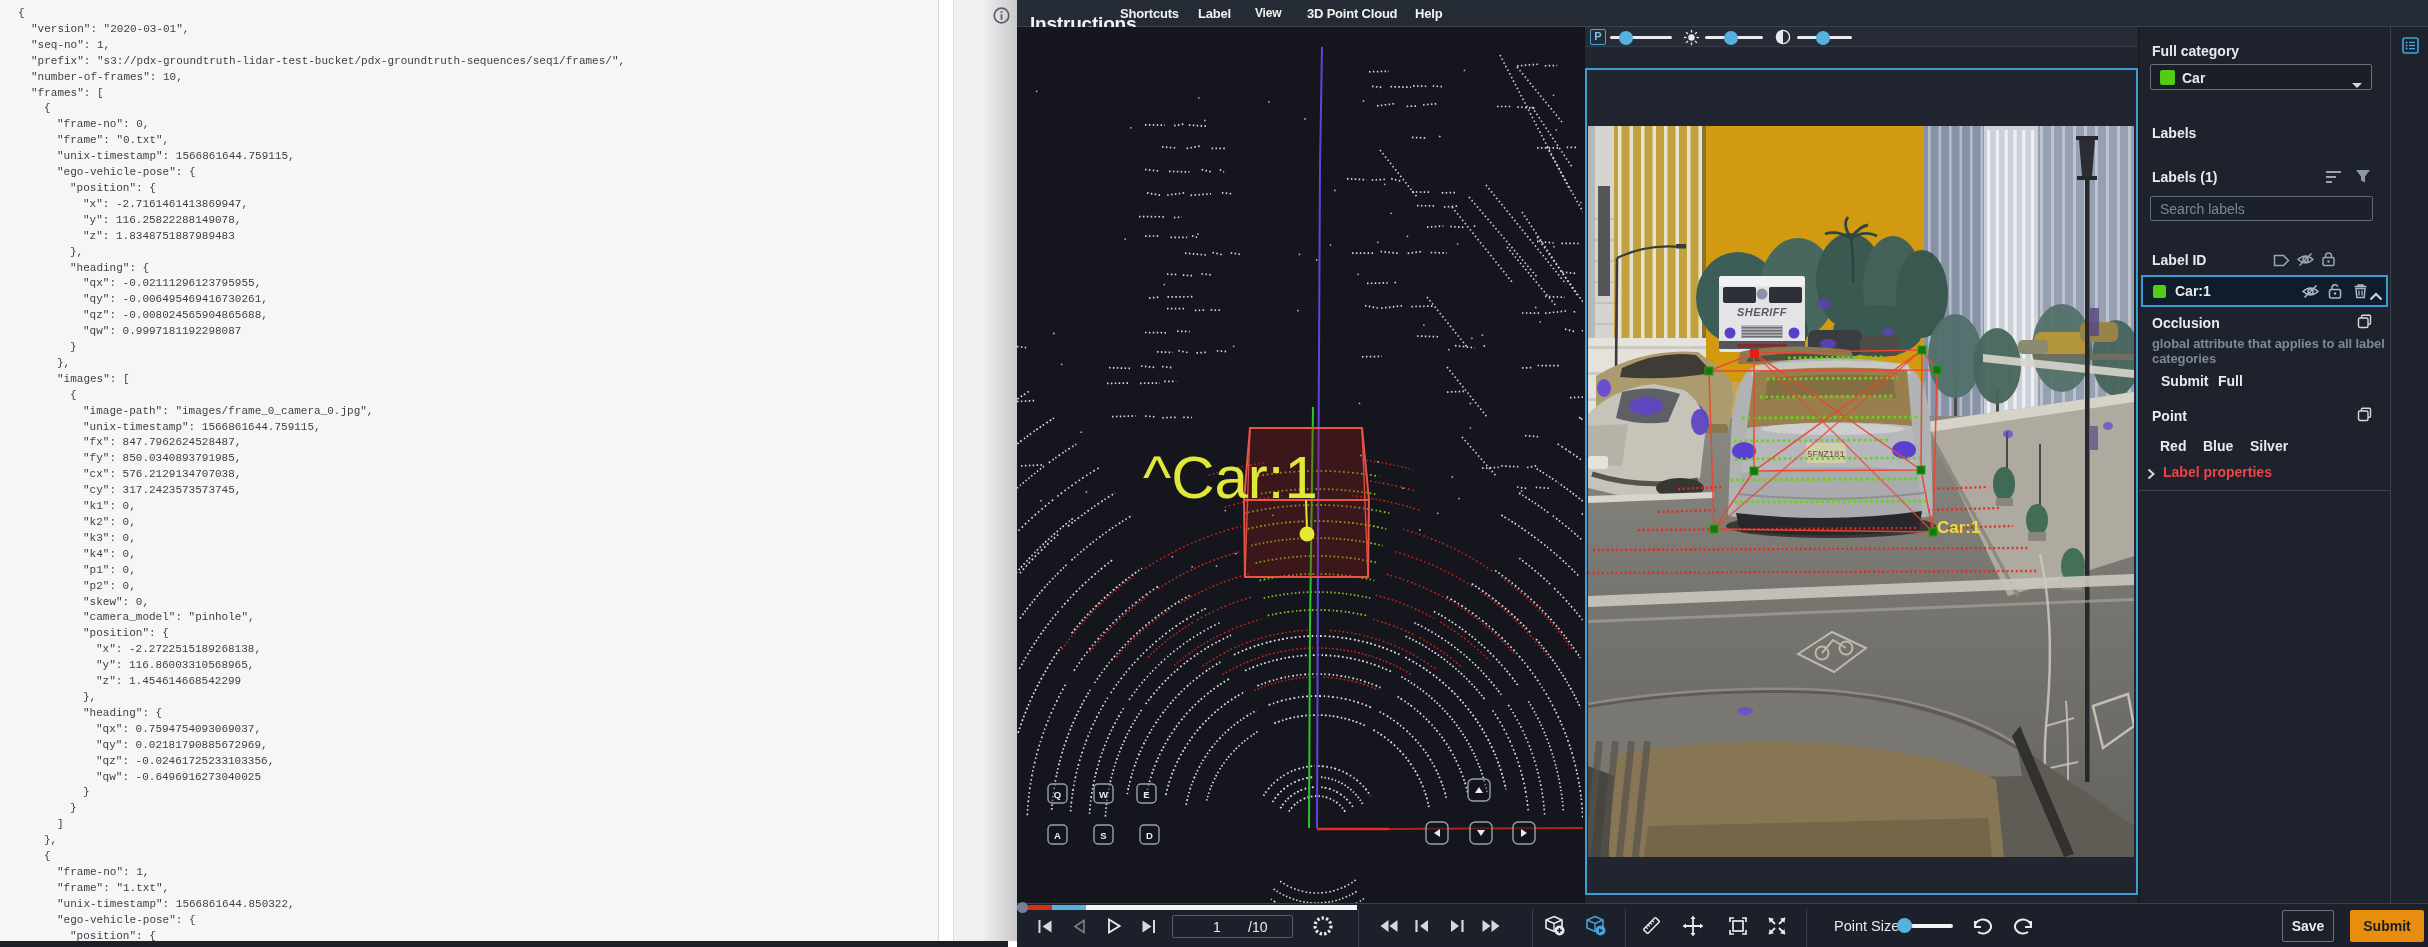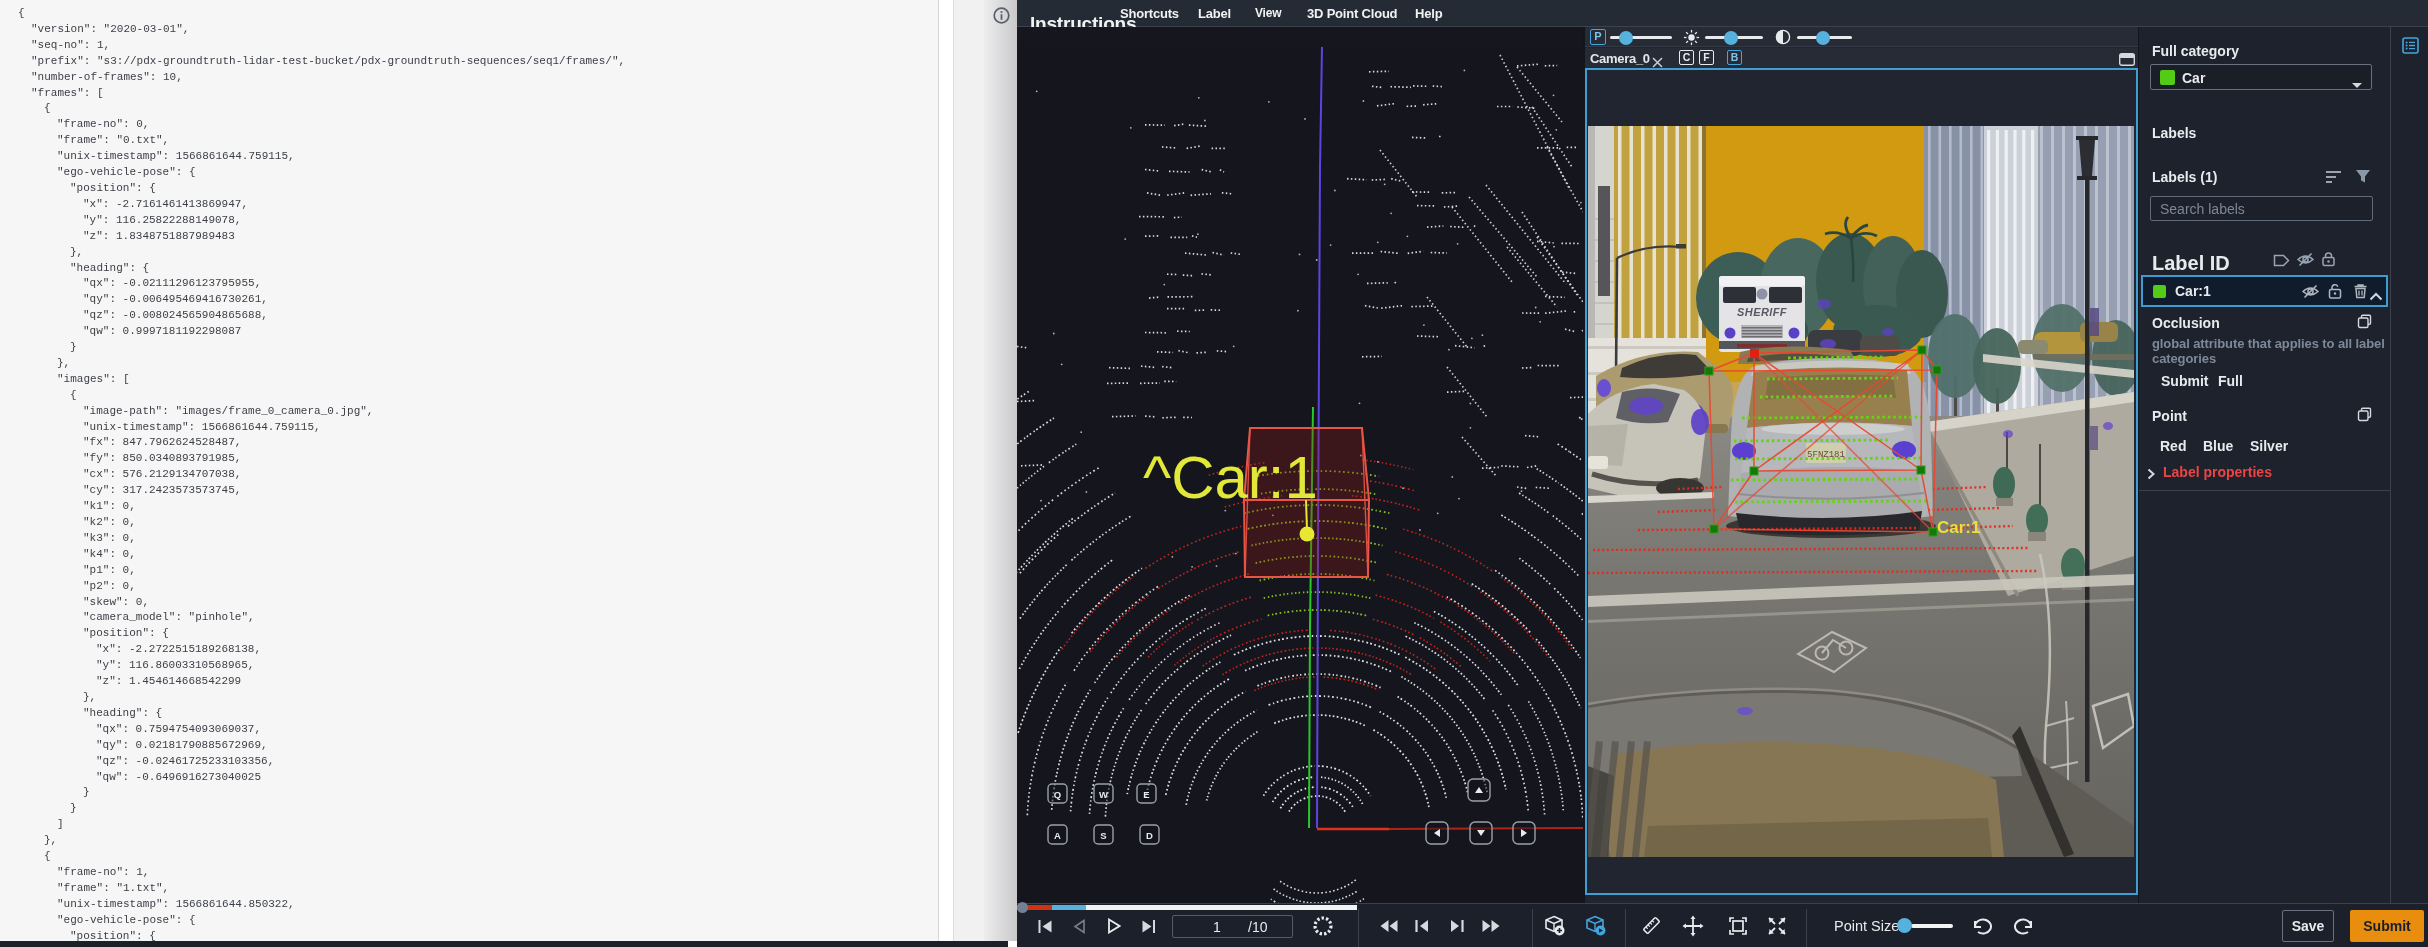--- a/index.html
+++ b/index.html
@@ -459,33 +459,20 @@
           </svg></div>
 <div class="abs" style="left:120px;top:9px;width:58px;height:2.6px;background:#e8eaed;border-radius:2px"></div>
         <div class="abs" style="left:139px;top:3.5px;width:14px;height:14px;border-radius:50%;background:#56b2dc"></div>
 <div class="abs" style="left:190px;top:2px"><svg width="16" height="16" viewBox="0 0 16 16">
             <circle cx="8" cy="8" r="6.6" fill="none" stroke="#e8eaed" stroke-width="1.4"></circle>
             <path d="M8 1.4 A6.6 6.6 0 0 0 8 14.6 Z" fill="#e8eaed"></path>
           </svg></div>
 <div class="abs" style="left:212px;top:9px;width:55px;height:2.6px;background:#e8eaed;border-radius:2px"></div>
         <div class="abs" style="left:231px;top:3.5px;width:14px;height:14px;border-radius:50%;background:#56b2dc"></div>
 </div>
-<div class="abs" style="left:0;top:21px;width:553px;height:20px;background:#262b36">
-<div class="abs b" style="left:5px;top:3px;font-size:13px;color:#e4e8ec;letter-spacing:-0.3px">Camera_0</div>
-<div class="abs" style="left:67px;top:6px"><svg width="11" height="11" viewBox="0 0 11 11">
-            <path d="M1 1 L10 10 M10 1 L1 10" stroke="#c9ced6" stroke-width="1.5"></path>
-          </svg></div>
-<div class="abs" style="left:94px;top:2px;width:15px;height:15px;border:1.5px solid #e8eaed;border-radius:2px;color:#e8eaed;font-size:10.5px;font-weight:bold;text-align:center;line-height:12.5px">C</div>
-<div class="abs" style="left:114px;top:2px;width:15px;height:15px;border:1.5px solid #e8eaed;border-radius:2px;color:#e8eaed;font-size:10.5px;font-weight:bold;text-align:center;line-height:12.5px">F</div>
-<div class="abs" style="left:142px;top:2px;width:15px;height:15px;border:1.5px solid #44a5dd;border-radius:2px;color:#7ec3e8;font-size:10.5px;font-weight:bold;text-align:center;line-height:12.5px">B</div>
-<div class="abs" style="left:534px;top:4px"><svg width="16" height="13" viewBox="0 0 16 13">
-            <rect x="0.7" y="0.7" width="14.6" height="11.6" rx="2" fill="none" stroke="#d5d9de" stroke-width="1.4"></rect>
-            <rect x="0.7" y="0.7" width="14.6" height="4.2" rx="1.5" fill="#d5d9de"></rect>
-          </svg></div>
-</div>
 <div class="abs" style="left:0;top:41px;width:553px;height:827px;background:#20252f;border:2.5px solid #3f9fd4">
 <div class="abs" style="left:0.5px;top:56px;width:546px;height:731px;overflow:hidden"><svg width="546" height="731" viewBox="0 0 546 731">
             <defs>
               <linearGradient id="road" x1="0" y1="0" x2="0" y2="1">
                 <stop offset="0" stop-color="#8b8983"></stop>
                 <stop offset="0.35" stop-color="#797771"></stop>
                 <stop offset="1" stop-color="#65635d"></stop>
               </linearGradient>
             </defs>
             <rect x="0" y="0" width="546" height="330" fill="#d29a10"></rect>
@@ -720,21 +707,21 @@
 <div class="abs b" style="left:13px;top:142px;font-size:14px;color:#e8eaed">Labels (1)</div>
 <div class="abs" style="left:186px;top:143px"><svg width="18" height="14" viewBox="0 0 18 14">
           <path d="M1 2 h15 M1 7 h10 M1 12 h6" stroke="#99a5b3" stroke-width="1.8"></path>
         </svg></div>
 <div class="abs" style="left:216px;top:142px"><svg width="16" height="15" viewBox="0 0 16 15">
           <path d="M1 1 L15 1 L10 7.5 L10 13.5 L6 11.5 L6 7.5 Z" fill="#8a97a6"></path>
         </svg></div>
 <div class="abs" style="left:11px;top:169px;width:223px;height:25px;border:1px solid #5f6b7a;border-radius:2px;background:#1b202a">
 <div class="abs" style="left:9px;top:4px;font-size:14px;color:#7d8795">Search labels</div>
       </div>
-<div class="abs b" style="left:13px;top:225px;font-size:20px;color:#e8eaed">Label ID</div>
+<div class="abs b" style="left:13px;top:225px;font-size:14px;color:#e8eaed">Label ID</div>
 <div class="abs" style="left:134px;top:226px"><svg width="17" height="13" viewBox="0 0 17 13">
           <path d="M1.5 1.5 h9 L15.5 6.5 L10.5 11.5 h-9 Z" fill="none" stroke="#99a5b3" stroke-width="1.5"></path>
         </svg></div>
 <div class="abs" style="left:157px;top:225px"><svg width="19" height="15" viewBox="0 0 19 15">
           <path d="M2 7.5 Q9.5 0.5 17 7.5 Q9.5 14.5 2 7.5 Z" fill="none" stroke="#99a5b3" stroke-width="1.5"></path>
           <circle cx="9.5" cy="7.5" r="2.6" fill="none" stroke="#99a5b3" stroke-width="1.5"></circle>
           <path d="M3.5 13.5 L15.5 1.5" stroke="#99a5b3" stroke-width="1.6"></path>
         </svg></div>
 <div class="abs" style="left:182px;top:225px"><svg width="15" height="15" viewBox="0 0 15 15">
           <rect x="2" y="5.5" width="11" height="8" rx="1.5" fill="none" stroke="#99a5b3" stroke-width="1.5"></rect>

